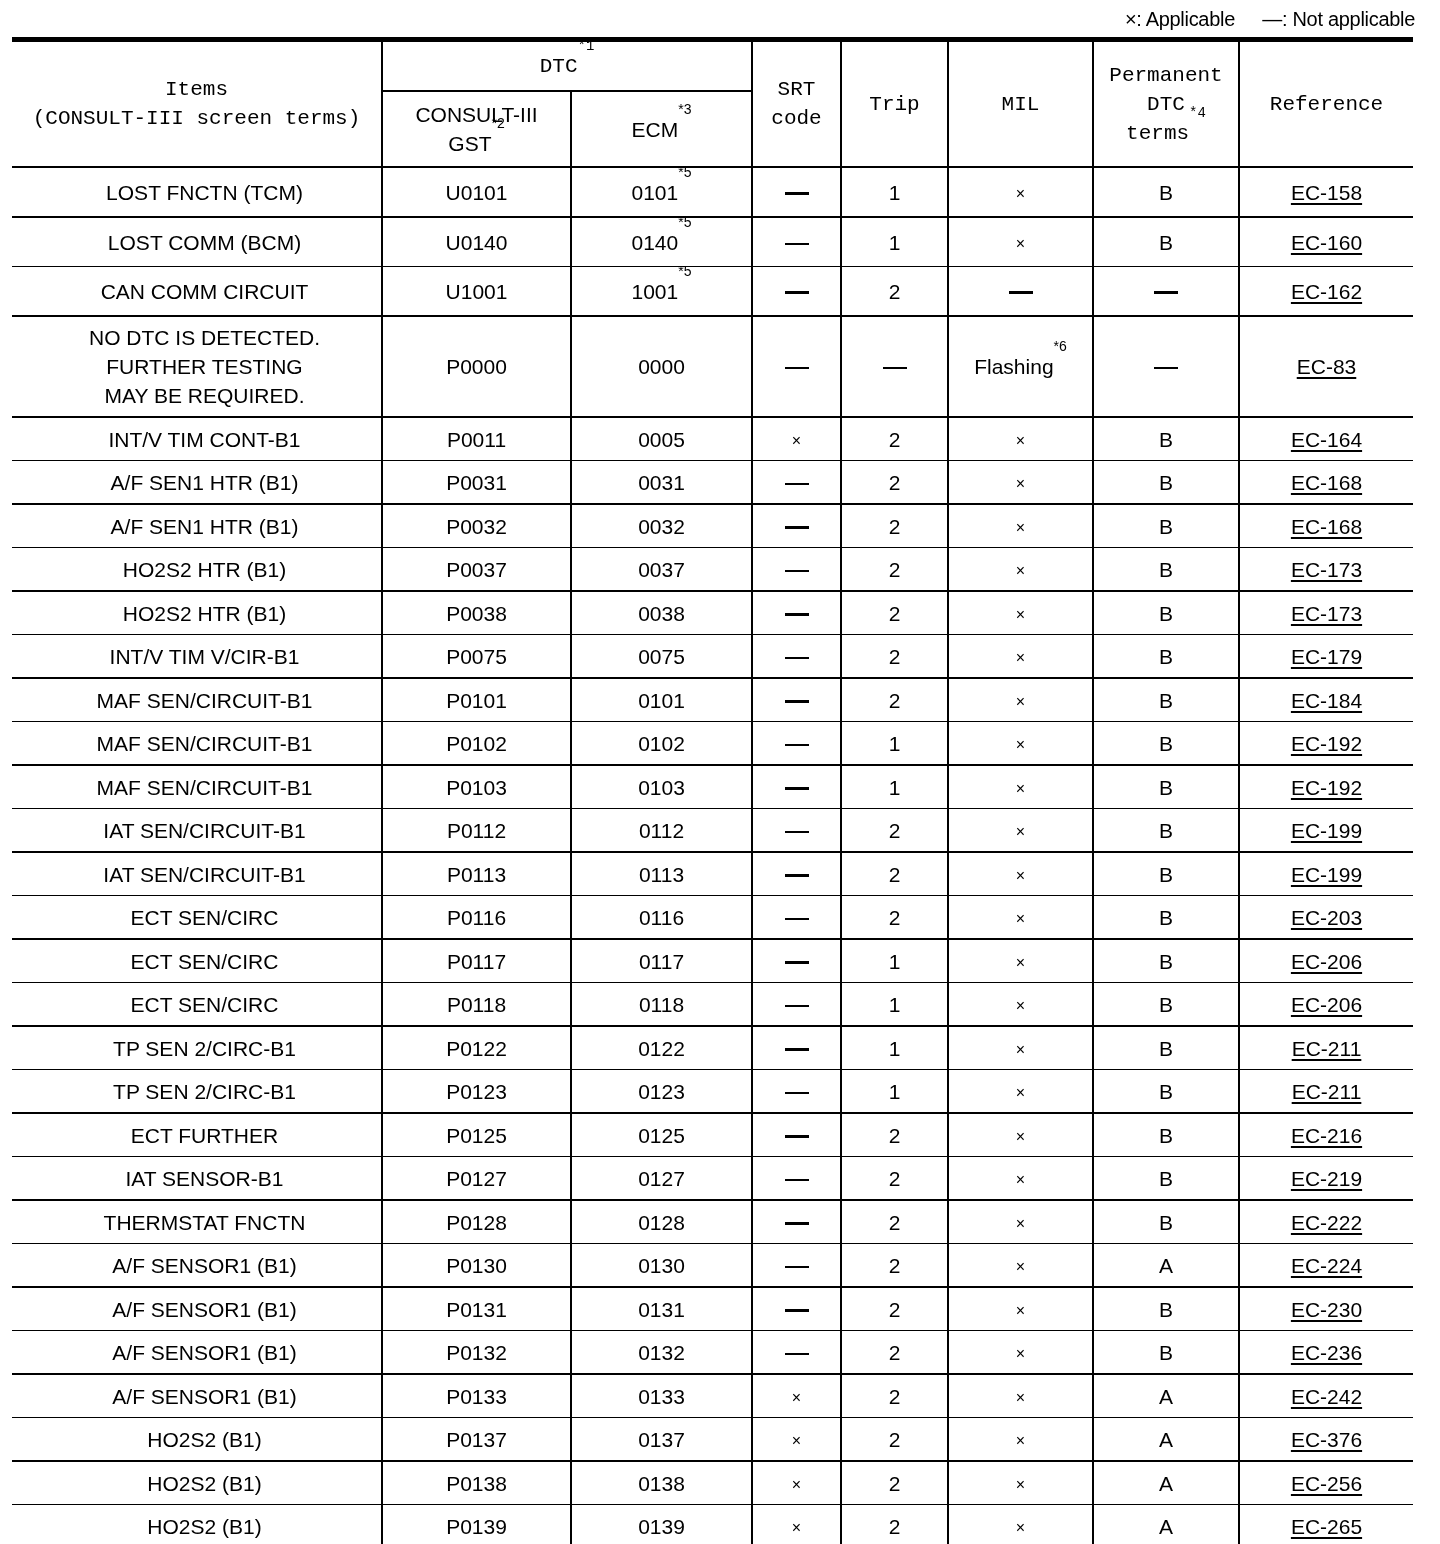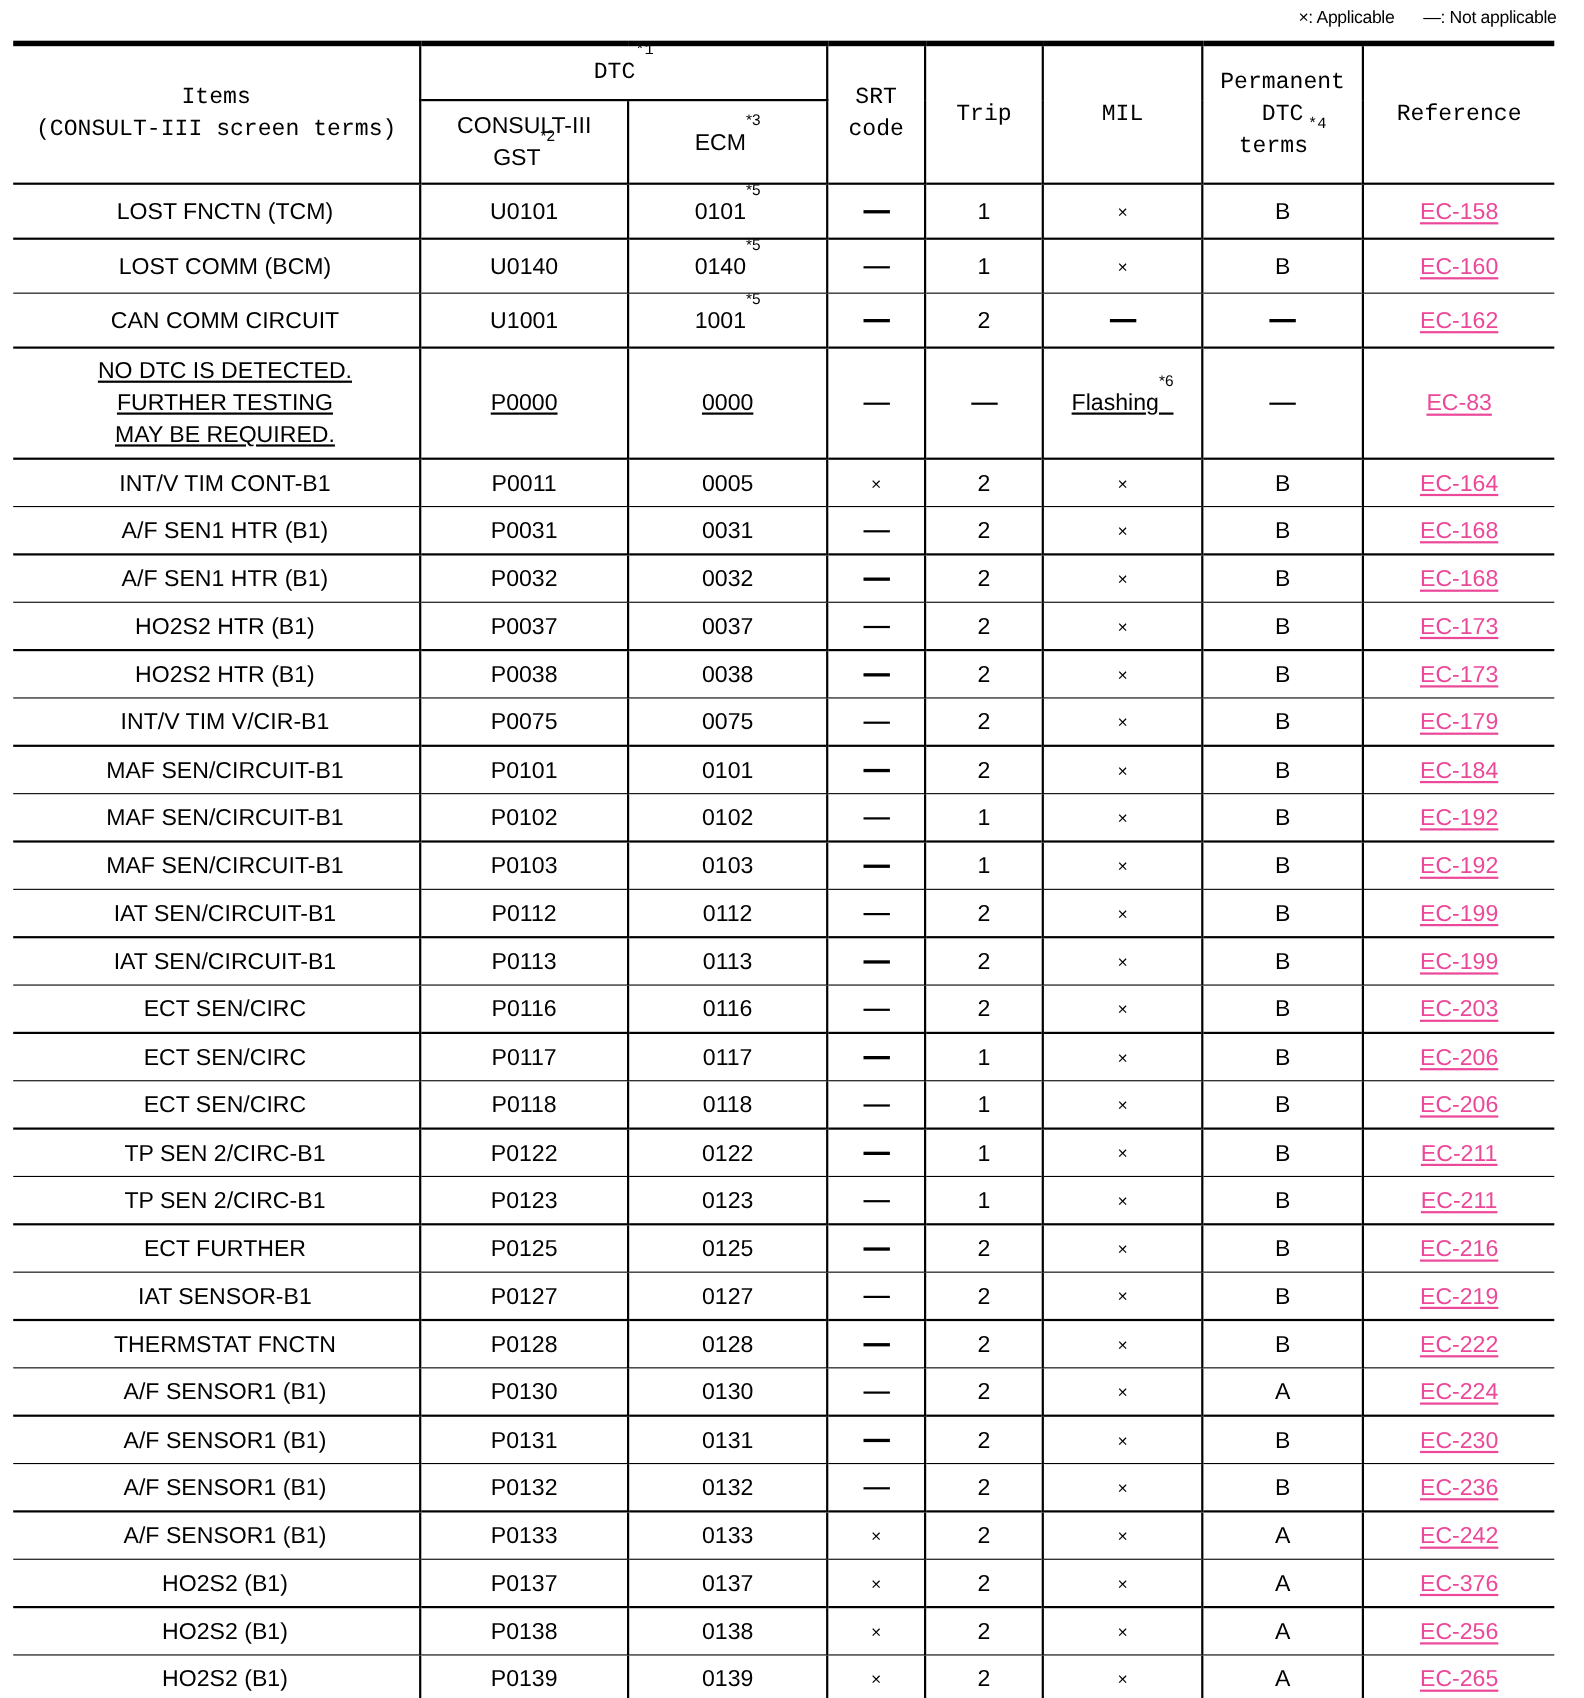--- a/index.html
+++ b/index.html
@@ -1,17 +1,17 @@
 <!DOCTYPE html>
 <html><head>
 <meta charset="utf-8">
 <style>
   html, body { margin:0; padding:0; background:#ffffff; }
   body { width:1440px; height:1544px; position:relative; font-family:"Liberation Sans", sans-serif; color:#000; }
-  .legend { position:absolute; top:8px; right:25px; font-size:16px; letter-spacing:-0.3px; }
+  .legend { position:absolute; top:8px; right:25px; font-size:20px; letter-spacing:-0.3px; }
   .legend span { margin-left:22px; }
   .legend span:first-child { margin-left:0; }
   table.dtc { position:absolute; left:12px; top:37px; width:1401px; border-collapse:collapse; table-layout:fixed; }
   table.dtc col.c0 { width:370px; }
   table.dtc col.c1 { width:189px; }
   table.dtc col.c2 { width:181px; }
   table.dtc col.c3 { width:89px; }
   table.dtc col.c4 { width:107px; }
   table.dtc col.c5 { width:145px; }
   table.dtc col.c6 { width:146px; }
@@ -25,25 +25,25 @@
   table.dtc thead tr.h2 th { height:74px; }
   th.dtc-group { border-bottom:2px solid #000; }
   table.dtc tbody tr:first-child td { border-top:2px solid #000; }
   table.dtc tbody td { border-top:1px solid #000; height:42px; }
   table.dtc tbody tr.thick td { border-top:2.5px solid #000; }
   table.dtc tbody tr.tall td { height:48px; }
   table.dtc tbody tr.xtall td { height:99px; }
   table.dtc tbody tr:last-child td { border-bottom:5px solid #000; }
   td.item { text-align:left; padding-left:16px !important; }
   sup { font-size:14px; vertical-align:top; position:relative; top:-6px; line-height:0; }
-  .bold { font-weight:bold;text-decoration:underline; }
+  .bold { font-weight:bold; }
   .dash { display:inline-block; width:24px; height:2px; background:#000; vertical-align:middle; }
   .dash.heavy { height:3px; }
   .xmark { font-size:16px; }
-  a.ref { color:#ec4899; text-decoration-thickness:2px; text-underline-offset:3px; }
+  a.ref { color:#000000; text-decoration-thickness:2px; text-underline-offset:3px; }
 </style>
 </head>
 <body>
 
 <div class="legend">
   <span>×: Applicable</span>
   <span>—: Not applicable</span>
 </div>
 
 <table class="dtc">

